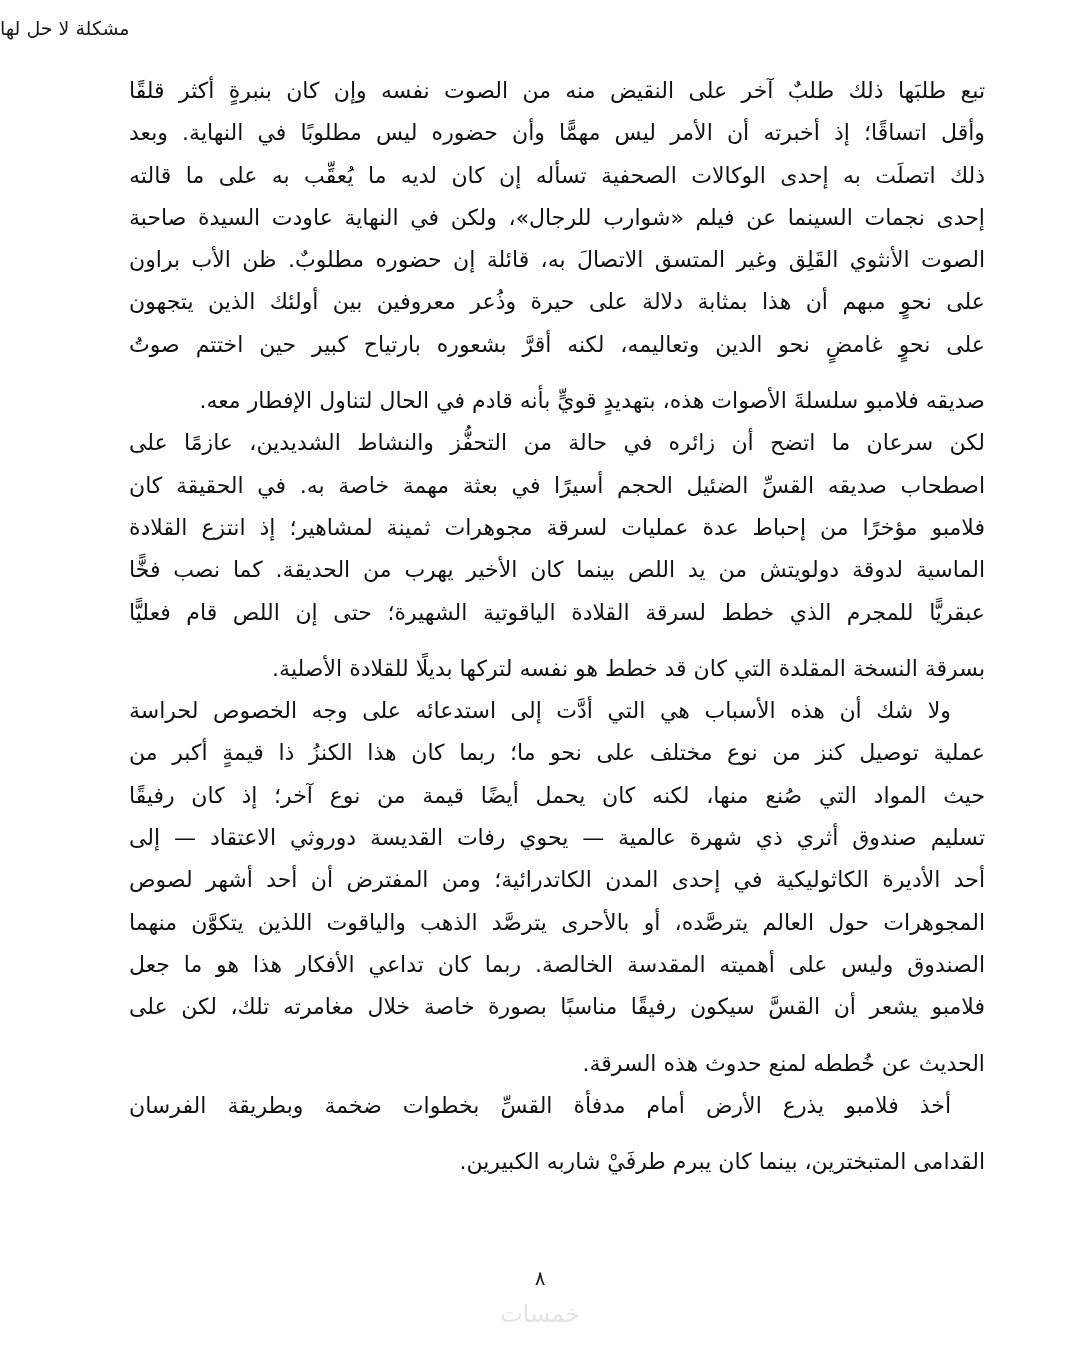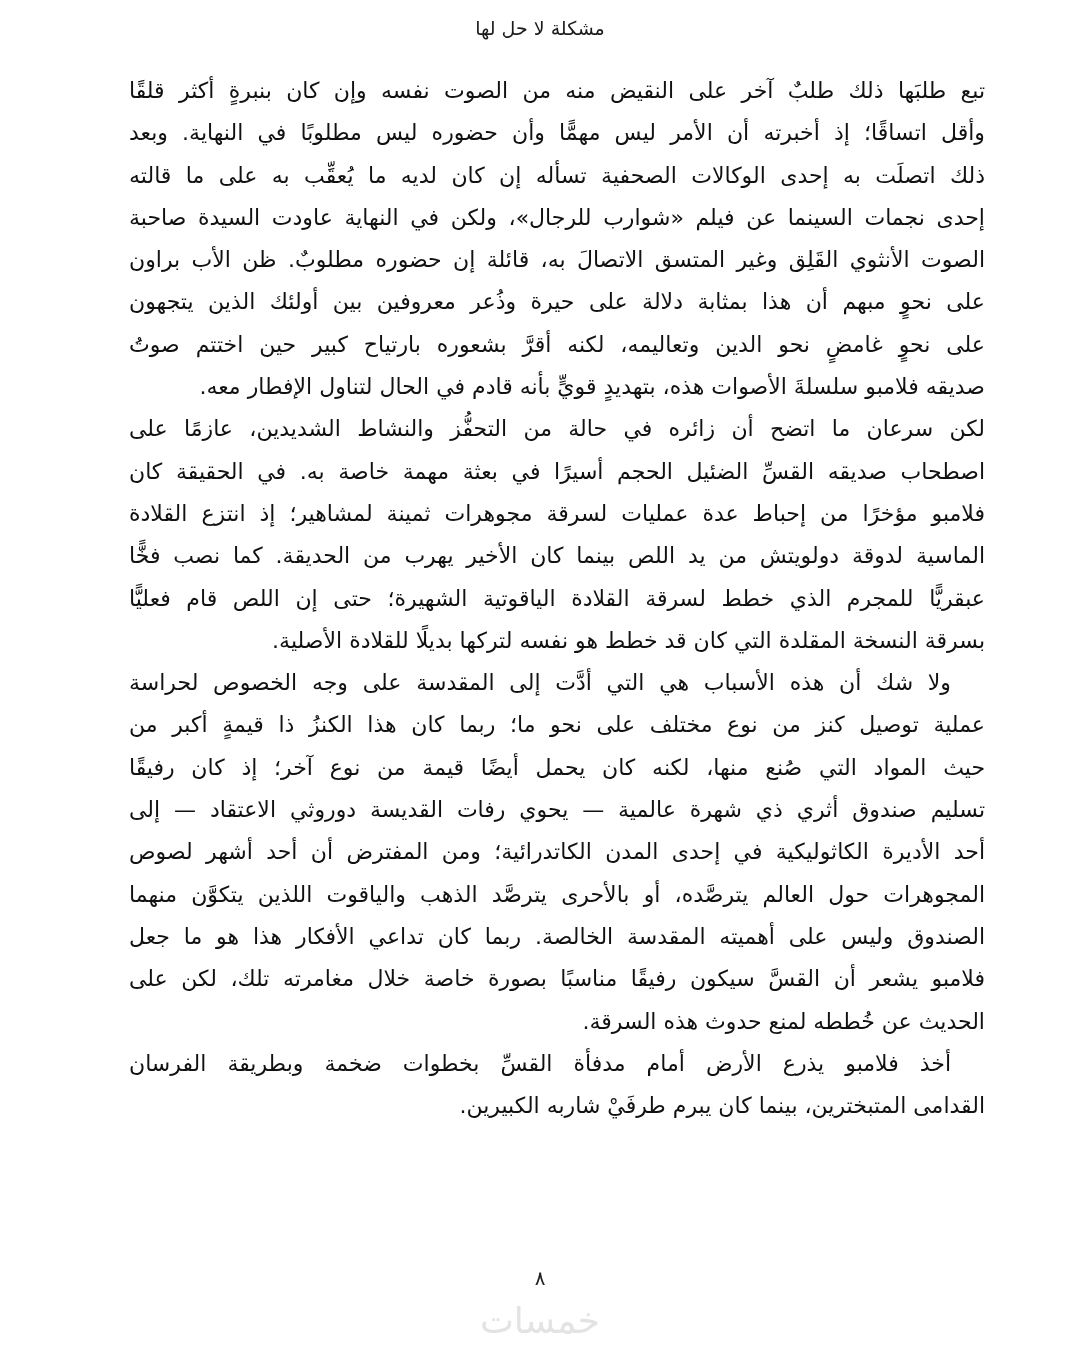--- a/index.html
+++ b/index.html
@@ -13,21 +13,21 @@
       position: relative;
       overflow: hidden;
       color: #111111;
       font-family: "DejaVu Sans", "Liberation Sans", sans-serif;
     }
     .running-header {
       position: absolute;
       top: 14px;
       left: 0;
       width: 1080px;
-      text-align: center;
+      text-align: left;
       font-size: 19px;
       line-height: 28px;
       color: #1a1a1a;
     }
     .page-body {
       position: absolute;
       top: 70px;
       left: 129px;
       width: 856px;
       direction: rtl;
@@ -37,40 +37,41 @@
       height: 42.3px;
       line-height: 42.3px;
       font-size: 22px;
       white-space: nowrap;
       text-align: justify;
       text-align-last: justify;
       overflow: visible;
     }
     .line.last {
       text-align-last: right;
+      margin-top: 14px;
     }
     .line.indent {
       padding-right: 34px;
     }
     .page-number {
       position: absolute;
       top: 1266px;
       left: 0;
       width: 1080px;
       text-align: center;
       font-size: 20px;
       color: #222222;
     }
     .watermark {
       position: absolute;
       top: 1300px;
       left: 0;
       width: 1080px;
       text-align: center;
-      font-size: 36px;
+      font-size: 24px;
       color: #e3e3e3;
       letter-spacing: 1px;
     }
   </style>
 </head>
 <body>
 
 <div class="running-header">مشكلة لا حل لها</div>
 
 <div class="page-body">
@@ -86,21 +87,21 @@
     </div>
   <div class="paragraph">
       <span class="line">لكن سرعان ما اتضح أن زائره في حالة من التحفُّز والنشاط الشديدين، عازمًا على</span>
       <span class="line">اصطحاب صديقه القسِّ الضئيل الحجم أسيرًا في بعثة مهمة خاصة به. في الحقيقة كان</span>
       <span class="line">فلامبو مؤخرًا من إحباط عدة عمليات لسرقة مجوهرات ثمينة لمشاهير؛ إذ انتزع القلادة</span>
       <span class="line">الماسية لدوقة دولويتش من يد اللص بينما كان الأخير يهرب من الحديقة. كما نصب فخًّا</span>
       <span class="line">عبقريًّا للمجرم الذي خطط لسرقة القلادة الياقوتية الشهيرة؛ حتى إن اللص قام فعليًّا</span>
       <span class="line last">بسرقة النسخة المقلدة التي كان قد خطط هو نفسه لتركها بديلًا للقلادة الأصلية.</span>
     </div>
   <div class="paragraph">
-      <span class="line indent">ولا شك أن هذه الأسباب هي التي أدَّت إلى المقدسة على وجه الخصوص لحراسة</span>
+      <span class="line indent">ولا شك أن هذه الأسباب هي التي أدَّت إلى استدعائه على وجه الخصوص لحراسة</span>
       <span class="line">عملية توصيل كنز من نوع مختلف على نحو ما؛ ربما كان هذا الكنزُ ذا قيمةٍ أكبر من</span>
       <span class="line">حيث المواد التي صُنع منها، لكنه كان يحمل أيضًا قيمة من نوع آخر؛ إذ كان رفيقًا</span>
       <span class="line">تسليم صندوق أثري ذي شهرة عالمية — يحوي رفات القديسة دوروثي الاعتقاد — إلى</span>
       <span class="line">أحد الأديرة الكاثوليكية في إحدى المدن الكاتدرائية؛ ومن المفترض أن أحد أشهر لصوص</span>
       <span class="line">المجوهرات حول العالم يترصَّده، أو بالأحرى يترصَّد الذهب والياقوت اللذين يتكوَّن منهما</span>
       <span class="line">الصندوق وليس على أهميته المقدسة الخالصة. ربما كان تداعي الأفكار هذا هو ما جعل</span>
       <span class="line">فلامبو يشعر أن القسَّ سيكون رفيقًا مناسبًا بصورة خاصة خلال مغامرته تلك، لكن على</span>
       <span class="line last">الحديث عن خُططه لمنع حدوث هذه السرقة.</span>
     </div>
   <div class="paragraph">

